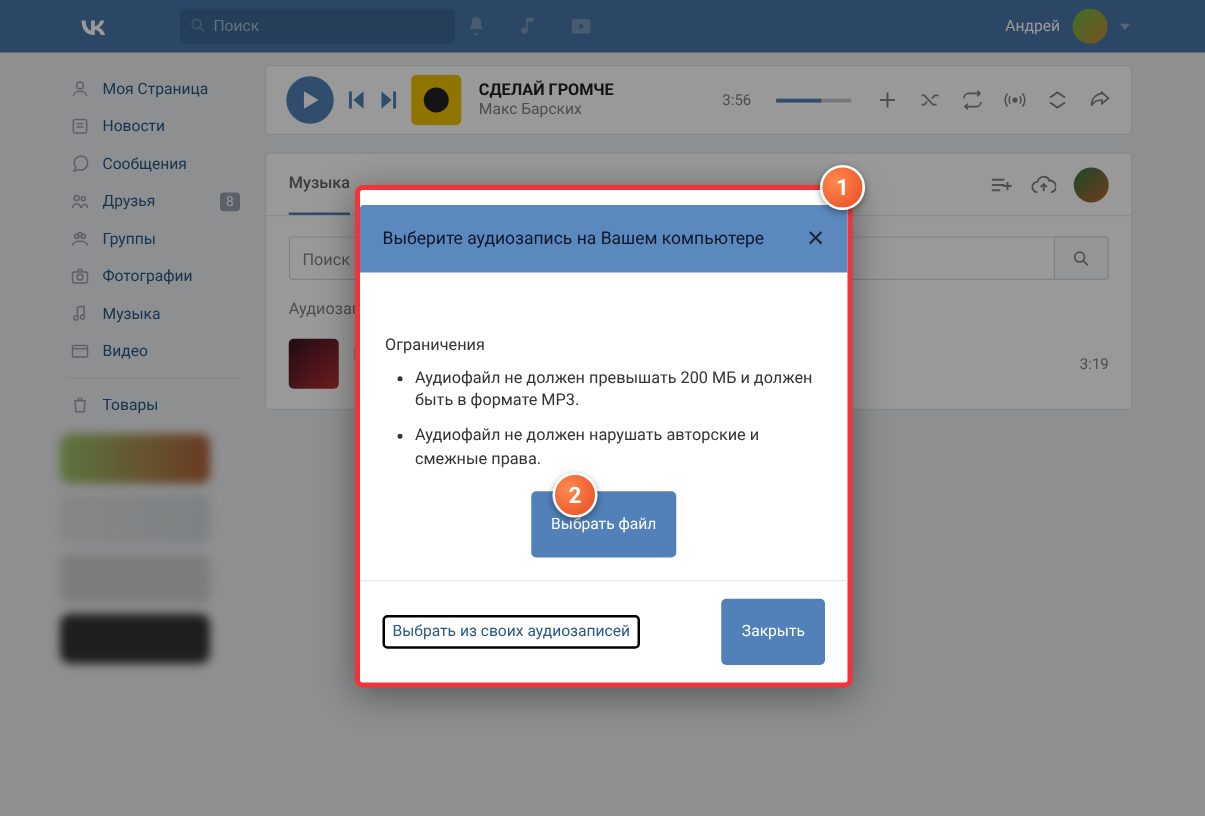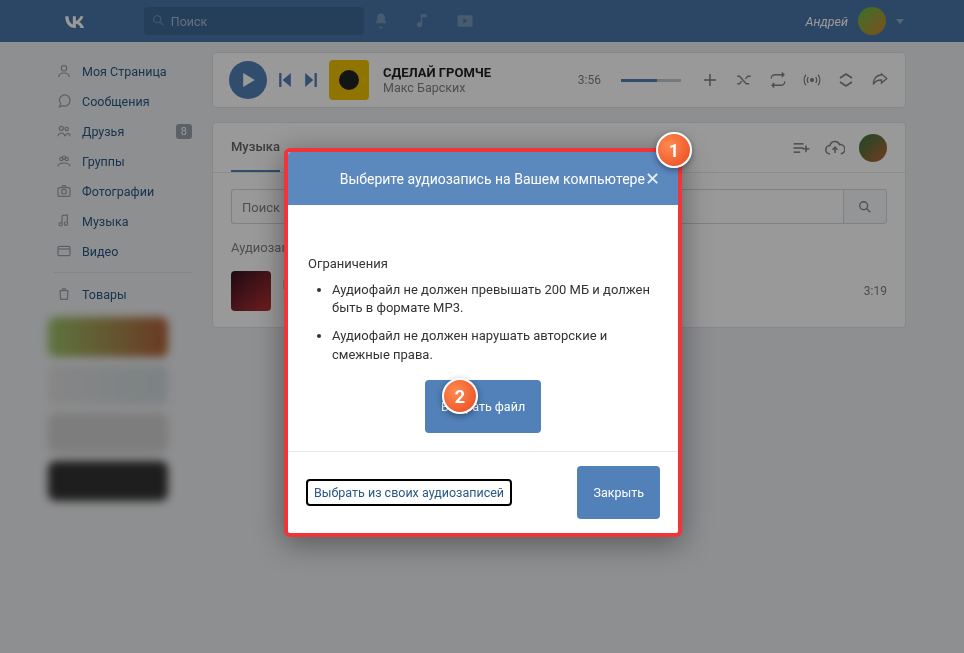--- a/index.html
+++ b/index.html
@@ -8,21 +8,21 @@
 
 .header { height: 42px; background: #4a76a8; display: flex; align-items: center; padding: 0 12px; position: relative; }
 .logo { width: 28px; height: 28px; margin-left: 48px; margin-right: 56px; }
 .logo svg { width: 100%; height: 100%; }
 .search-bar { background: #3f6a98; border-radius: 4px; height: 28px; width: 220px; display: flex; align-items: center; padding: 0 8px; }
 .search-bar .sicon { width: 14px; height: 14px; margin-right: 6px; opacity: 0.6; }
 .search-bar input { background: transparent; border: none; outline: none; color: #a4bdd4; font-size: 12.5px; width: 100%; }
 .search-bar input::placeholder { color: #a4bdd4; }
 .header-icons { margin-left: 6px; display: flex; align-items: center; gap: 20px; }
 .header-icons .hicon { width: 22px; height: 22px; color: #7b99b9; display:flex; align-items:center; justify-content:center; cursor:pointer; }
-.header-right { position: absolute; right: 60px; display: flex; align-items: center; gap: 10px; font-style: italic; }
+.header-right { position: absolute; right: 60px; display: flex; align-items: center; gap: 10px; }
 .header-right .uname { color: #fff; font-size: 12.5px; }
 .header-right .avatar { width: 28px; height: 28px; border-radius: 50%; background: linear-gradient(135deg,#6b4,#c83); }
 .header-right .dd { width:0;height:0;border-left:4px solid transparent;border-right:4px solid transparent;border-top:5px solid #8fabc7; }
 
 
 .wrap { display: flex; padding: 10px 58px 0 48px; gap: 14px; }
 .sidebar { width: 150px; flex: none; padding-top: 4px; }
 .sidebar .nav-item { display: flex; align-items: center; padding: 5px 6px; font-size: 12.5px; color: #2a5885; cursor: pointer; border-radius: 3px; position: relative; }
 .sidebar .nav-item .nicon { width: 20px; height: 20px; margin-right: 8px; color: #99a2ad; display:flex;align-items:center;justify-content:center; }
 .sidebar .nav-item .badge { background: #99a2ad; color: #fff; border-radius: 3px; font-size: 11px; padding: 1px 5px; margin-left: auto; }
@@ -67,21 +67,21 @@
 .audio-row { display:flex; align-items:center; padding: 8px 18px 16px; gap: 12px; }
 .audio-cover { width: 40px; height: 40px; border-radius: 4px; background: linear-gradient(135deg,#312,#b33); }
 .audio-info { display:flex;flex-direction:column; }
 .audio-title { font-size:13px; font-weight:700; color:#222; }
 .audio-sub { font-size:12px; color:#828282; }
 .audio-dur { margin-left:auto; font-size:12px; color:#828282; }
 
 
 .overlay { position: absolute; inset: 0; background: rgba(0,0,0,0.4); }
 .modal { position: absolute; top: 148px; left: 284px; width: 398px; background:#fff; border-radius: 6px; box-shadow: 0 6px 30px rgba(0,0,0,0.4); border: 4px solid #f0343a; }
-.modal-header { background:#5b88bd; color:#ffffff; padding: 16px 18px; font-size: 14px; display:flex; justify-content:flex-end; align-items:center; border-radius: 3px 3px 0 0; }
+.modal-header { background:#5b88bd; color:#0f172a; padding: 16px 18px; font-size: 14px; display:flex; justify-content:space-between; align-items:center; border-radius: 3px 3px 0 0; margin-top: 12px; }
 .modal-header .close { cursor:pointer; font-size:18px; opacity:0.85; }
 .modal-body { padding: 18px 20px; font-size: 13px; color: #333; }
 .modal-body h4 { font-size: 13px; font-weight:400; margin-bottom: 10px; color:#333;margin-top:33px; }
 .modal-body ul { padding-left: 24px; margin-bottom: 16px; }
 .modal-body li { margin-bottom: 10px; line-height:1.4; }
 .modal-body .center { text-align:center; }
 .btn-primary { background:#5181b8; color:#fff; border:none; padding: 19px 16px; border-radius:4px; font-size:12.5px; cursor:pointer; }
 .modal-footer { border-top: 1px solid #e7e8ec; padding: 14px 18px; display:flex; justify-content:space-between; align-items:center; }
 .link-btn { color:#2a5885; font-size:12.5px; cursor:pointer; border:2px solid #000000; padding: 4px 6px; border-radius:4px; }
 
@@ -138,20 +138,30 @@
   <div class="sidebar">
     <div id="nav1">
         <div class="nav-item">
           <span class="nicon">
             <svg width="16" height="16" viewBox="0 0 24 24" fill="none" stroke="currentColor" stroke-width="1.8">
               <circle cx="12" cy="8" r="4"></circle>
               <path d="M4 21c0-4 4-6 8-6s8 2 8 6"></path>
             </svg>
           </span>
           <span>Моя Страница</span>
+        </div>
+        <div class="nav-item">
+          <span class="nicon">
+            <svg width="16" height="16" viewBox="0 0 24 24" fill="none" stroke="currentColor" stroke-width="1.8">
+              <rect x="4" y="4" width="16" height="16" rx="2"></rect>
+              <line x1="8" y1="9" x2="16" y2="9"></line>
+              <line x1="8" y1="13" x2="16" y2="13"></line>
+            </svg>
+          </span>
+          <span>Новости</span>
         </div>
         <div class="nav-item">
           <span class="nicon">
             <svg width="16" height="16" viewBox="0 0 24 24" fill="none" stroke="currentColor" stroke-width="1.8">
               <path d="M21 12a8 8 0 0 1-11 7l-5 2 2-5a8 8 0 1 1 14-4z"></path>
             </svg>
           </span>
           <span>Сообщения</span>
         </div>
         <div class="nav-item">

